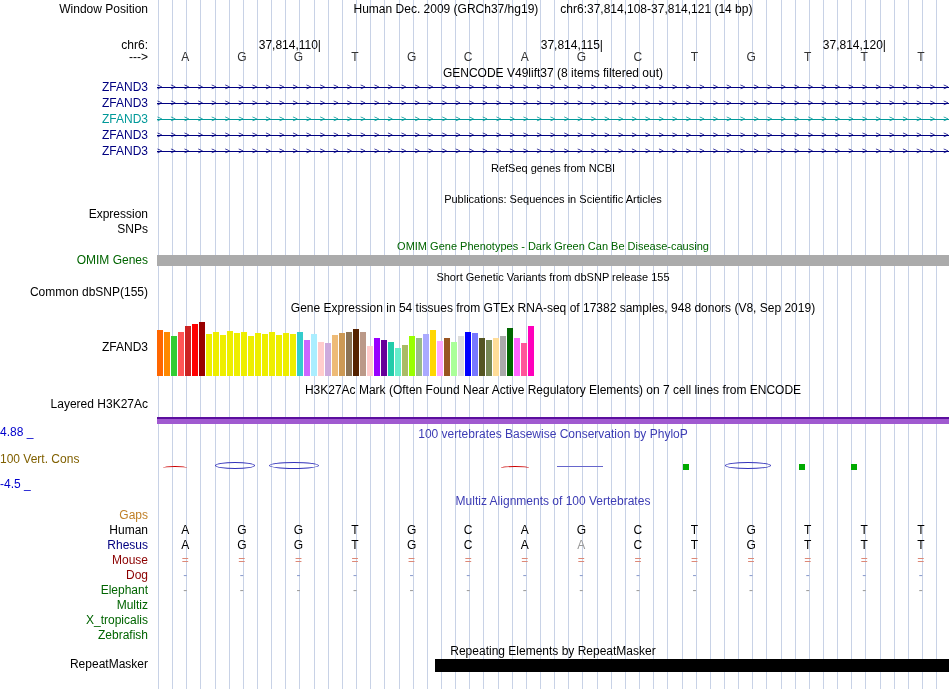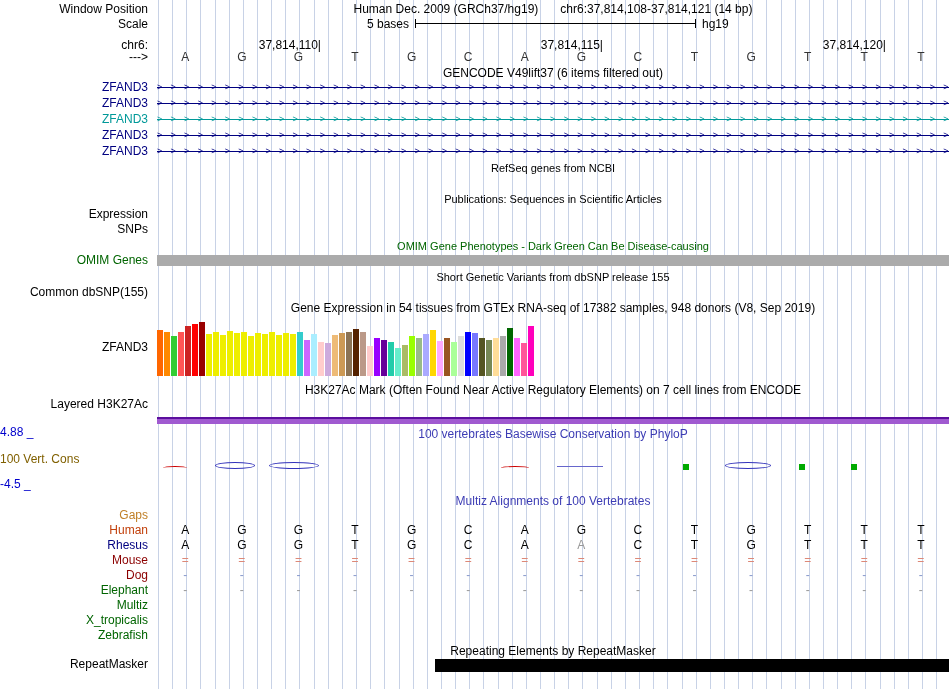--- a/index.html
+++ b/index.html
@@ -47,28 +47,20 @@
   <div class="gridlines"></div>
 
   <div class="row" style="top:2px">
     <div class="gutter"><span>Window Position</span></div>
     <div class="track center-flex">
       <span>Human Dec. 2009 (GRCh37/hg19)</span>
       <span>chr6:37,814,108-37,814,121 (14 bp)</span>
     </div>
   </div>
 
-  <div class="row" style="top:17px">
-    <div class="gutter"><span>Scale</span></div>
-    <div class="track">
-      <span class="scale-text">5 bases</span>
-      <div class="scale-ruler"></div>
-      <span class="scale-hg19">hg19</span>
-    </div>
-  </div>
 
   <div class="row" style="top:38px">
     <div class="gutter"><span>chr6:</span></div>
     <div class="track">
       <span class="coord c1">37,814,110|</span>
       <span class="coord c2">37,814,115|</span>
       <span class="coord c3">37,814,120|</span>
     </div>
   </div>
 
@@ -86,21 +78,21 @@
         <span class="cell">C</span>
         <span class="cell">T</span>
         <span class="cell">G</span>
         <span class="cell">T</span>
         <span class="cell">T</span>
         <span class="cell">T</span>
       </div>
   </div>
 
   <div class="row" style="top:66px">
-    <div class="track centered"><span class="title">GENCODE V49lift37 (6 items filtered out)</span></div>
+    <div class="track centered"><span class="title">GENCODE V49lift37 (8 items filtered out)</span></div>
   </div>
   <div>
       <div class="row gene-row" style="top: 80px;">
         <div class="gutter"><span style="color: rgb(0, 0, 128);">ZFAND3</span></div>
         <div class="track">
           <div class="gene-line" style="background: rgb(0, 0, 128);"></div>
           <div class="gene-arrows" style="color: rgb(0, 0, 128);">&gt;&gt;&gt;&gt;&gt;&gt;&gt;&gt;&gt;&gt;&gt;&gt;&gt;&gt;&gt;&gt;&gt;&gt;&gt;&gt;&gt;&gt;&gt;&gt;&gt;&gt;&gt;&gt;&gt;&gt;&gt;&gt;&gt;&gt;&gt;&gt;&gt;&gt;&gt;&gt;&gt;&gt;&gt;&gt;&gt;&gt;&gt;&gt;&gt;&gt;&gt;&gt;&gt;&gt;&gt;&gt;&gt;&gt;&gt;&gt;</div>
         </div>
       </div>
       <div class="row gene-row" style="top: 96px;">
@@ -261,21 +253,21 @@
 
   <div class="row" style="top:494px">
     <div class="track centered"><span class="title" style="color: rgb(60, 60, 180);">Multiz Alignments of 100 Vertebrates</span></div>
   </div>
   <div>
       <div class="row" style="top: 508px;">
         <div class="gutter"><span style="color: rgb(192, 128, 40);">Gaps</span></div>
         <div class="track cells"></div>
       </div>
       <div class="row" style="top: 523px;">
-        <div class="gutter"><span style="color: #c2410c;">Human</span></div>
+        <div class="gutter"><span style="color: #000000;">Human</span></div>
         <div class="track cells">
           <span class="cell" style="color: rgb(0, 0, 0);">A</span>
           <span class="cell" style="color: rgb(0, 0, 0);">G</span>
           <span class="cell" style="color: rgb(0, 0, 0);">G</span>
           <span class="cell" style="color: rgb(0, 0, 0);">T</span>
           <span class="cell" style="color: rgb(0, 0, 0);">G</span>
           <span class="cell" style="color: rgb(0, 0, 0);">C</span>
           <span class="cell" style="color: rgb(0, 0, 0);">A</span>
           <span class="cell" style="color: rgb(0, 0, 0);">G</span>
           <span class="cell" style="color: rgb(0, 0, 0);">C</span>

